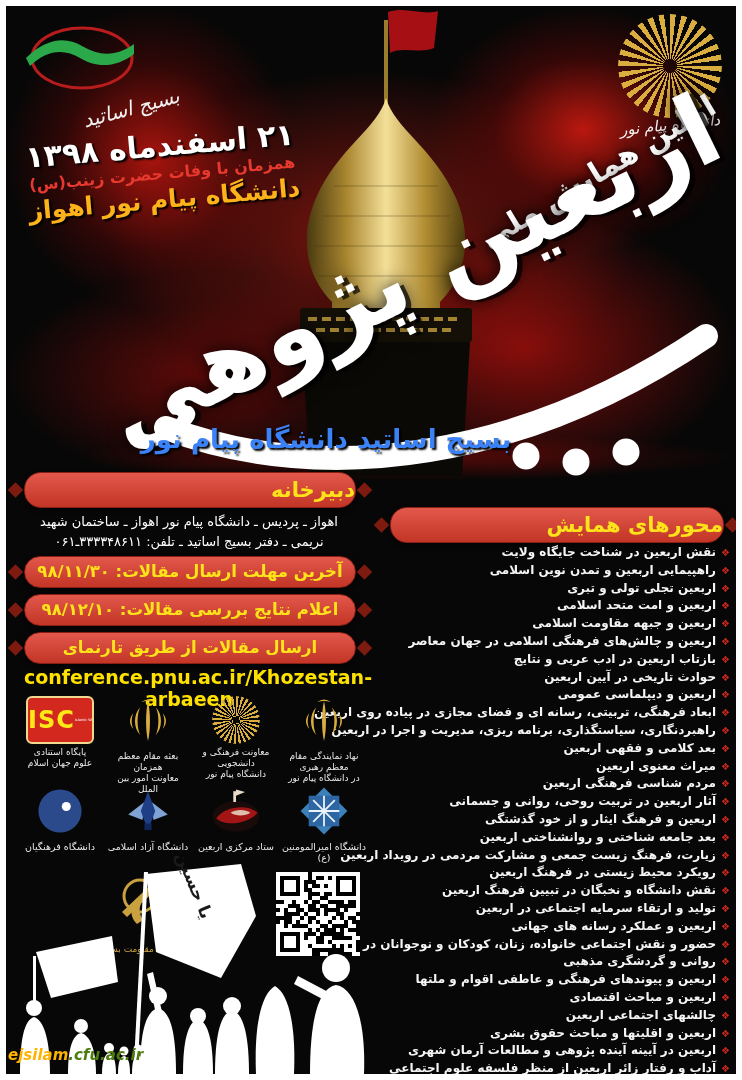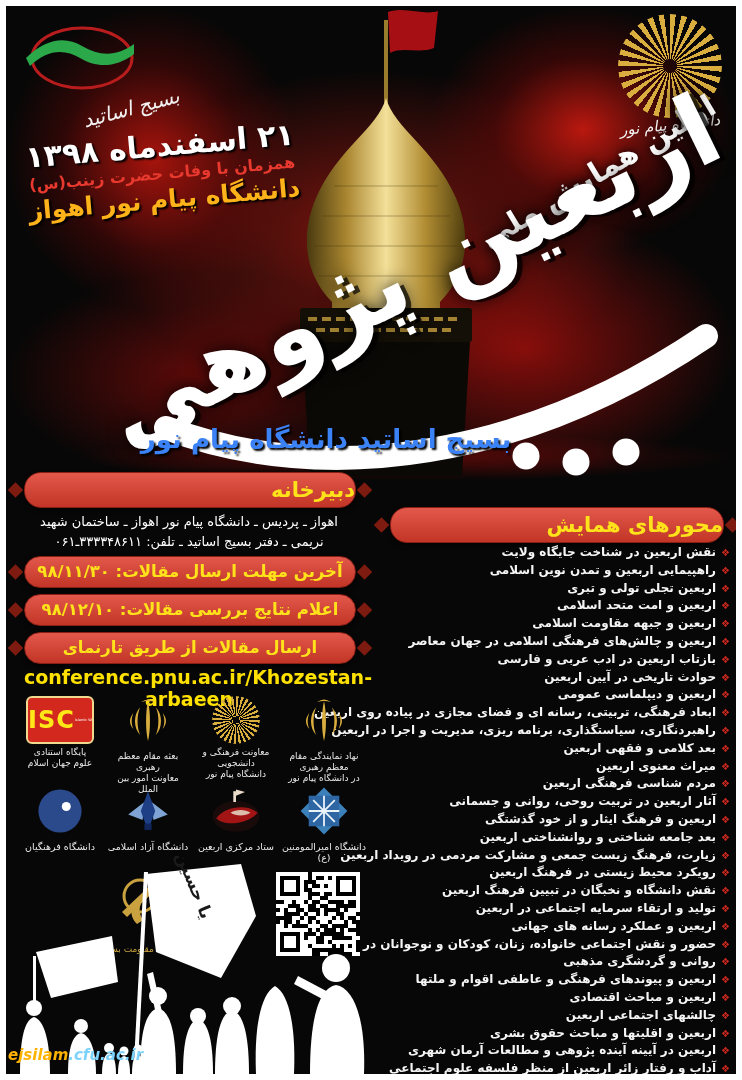--- a/index.html
+++ b/index.html
@@ -76,21 +76,21 @@
   .isc-box{width:64px;height:44px;background:#d3281e;border:2px solid #f0d98c;border-radius:6px;
     display:flex;align-items:center;justify-content:center;}
   .isc-label{color:#ffe818;font-size:24px;font-weight:bold;line-height:24px;letter-spacing:1px;}
   .isc-sub{color:#fff;font-size:3.5px;white-space:nowrap;overflow:hidden;width:58px;text-align:center;}
   .sepah-cell{left:84px;top:862px;width:100px;}
   .sepah-caption{color:#c9a23f;font-size:9px;text-align:center;margin-top:2px;}
   .qr-wrap{left:270px;top:866px;width:84px;height:84px;}
 
   .watermark{left:2px;top:1040px;font-size:15px;font-weight:bold;font-style:italic;direction:ltr;}
   .wm-a{color:#ffb300;}
-  .wm-b{color:#7dd3fc;}
+  .wm-b{color:#4d7c0f;}
 </style>
 </head>
 <body>
 
 <div class="poster">
   <div class="smoke"></div>
 
   <svg class="abs" style="left:200px;top:0;width:360px;height:475px;" viewBox="0 0 360 475">
     <defs>
       <linearGradient id="gold" x1="0" y1="0" x2="1" y2="0">
@@ -178,21 +178,21 @@
   <div class="abs url-line">conference.pnu.ac.ir/Khozestan-arbaeen</div>
 
   <ul class="abs topics">
 
   <li class="topic-item"><span class="topic-bullet">❖</span><span>نقش اربعین در شناخت جایگاه ولایت</span></li>
       <li class="topic-item"><span class="topic-bullet">❖</span><span>راهپیمایی اربعین و تمدن نوین اسلامی</span></li>
       <li class="topic-item"><span class="topic-bullet">❖</span><span>اربعین تجلی تولی و تبری</span></li>
       <li class="topic-item"><span class="topic-bullet">❖</span><span>اربعین و امت متحد اسلامی</span></li>
       <li class="topic-item"><span class="topic-bullet">❖</span><span>اربعین و جبهه مقاومت اسلامی</span></li>
       <li class="topic-item"><span class="topic-bullet">❖</span><span>اربعین و چالش‌های فرهنگی اسلامی در جهان معاصر</span></li>
-      <li class="topic-item"><span class="topic-bullet">❖</span><span>بازتاب اربعین در ادب عربی و فارسی</span></li>
+      <li class="topic-item"><span class="topic-bullet">❖</span><span>بازتاب اربعین در ادب عربی و نتایج</span></li>
       <li class="topic-item"><span class="topic-bullet">❖</span><span>حوادث تاریخی در آیین اربعین</span></li>
       <li class="topic-item"><span class="topic-bullet">❖</span><span>اربعین و دیپلماسی عمومی</span></li>
       <li class="topic-item"><span class="topic-bullet">❖</span><span>ابعاد فرهنگی، تربیتی، رسانه ای و فضای مجازی در پیاده روی اربعین</span></li>
       <li class="topic-item"><span class="topic-bullet">❖</span><span>راهبردنگاری، سیاستگذاری، برنامه ریزی، مدیریت و اجرا در اربعین</span></li>
       <li class="topic-item"><span class="topic-bullet">❖</span><span>بعد کلامی و فقهی اربعین</span></li>
       <li class="topic-item"><span class="topic-bullet">❖</span><span>میراث معنوی اربعین</span></li>
       <li class="topic-item"><span class="topic-bullet">❖</span><span>مردم شناسی فرهنگی اربعین</span></li>
       <li class="topic-item"><span class="topic-bullet">❖</span><span>آثار اربعین در تربیت روحی، روانی و جسمانی</span></li>
       <li class="topic-item"><span class="topic-bullet">❖</span><span>اربعین و فرهنگ ایثار و از خود گذشتگی</span></li>
       <li class="topic-item"><span class="topic-bullet">❖</span><span>بعد جامعه شناختی و روانشناختی اربعین</span></li>
@@ -227,21 +227,21 @@
         <g fill="#d9ad3e">
           <path d="M30 6 C27 18 27 40 30 52 C33 40 33 18 30 6Z"></path>
           <path d="M21 13 C13 21 13 37 21 45 C17 37 17 21 21 13Z"></path>
           <path d="M39 13 C47 21 47 37 39 45 C43 37 43 21 39 13Z"></path>
           <path d="M13 20 C8 26 8 32 13 38 C10.5 32 10.5 26 13 20Z"></path>
           <path d="M47 20 C52 26 52 32 47 38 C49.5 32 49.5 26 47 20Z"></path>
           <path d="M22 7 Q30 1 38 7 Q30 4.5 22 7Z"></path>
         </g>
       </svg>
       <div class="logo-caption rtl">
-        <div>بعثه مقام معظم رهبری</div>
+        <div>بعثه مقام معظم همزمان</div>
         <div>معاونت امور بین الملل</div>
       </div>
     </div>
     <div class="logo-cell">
       <div class="sunburst sb-small"></div>
       <div class="logo-caption rtl">
         <div>معاونت فرهنگی و دانشجویی</div>
         <div>دانشگاه پیام نور</div>
       </div>
     </div>

